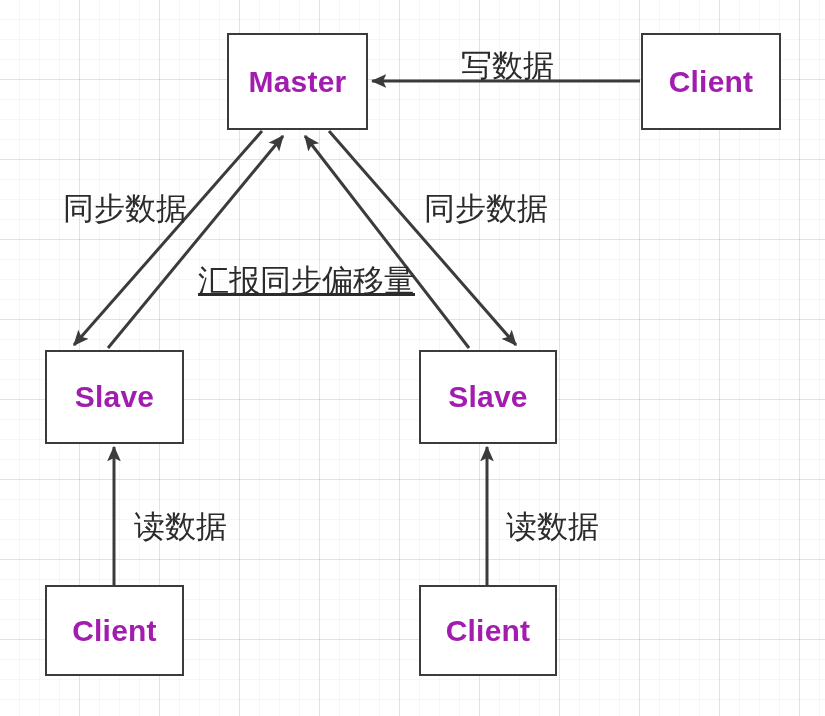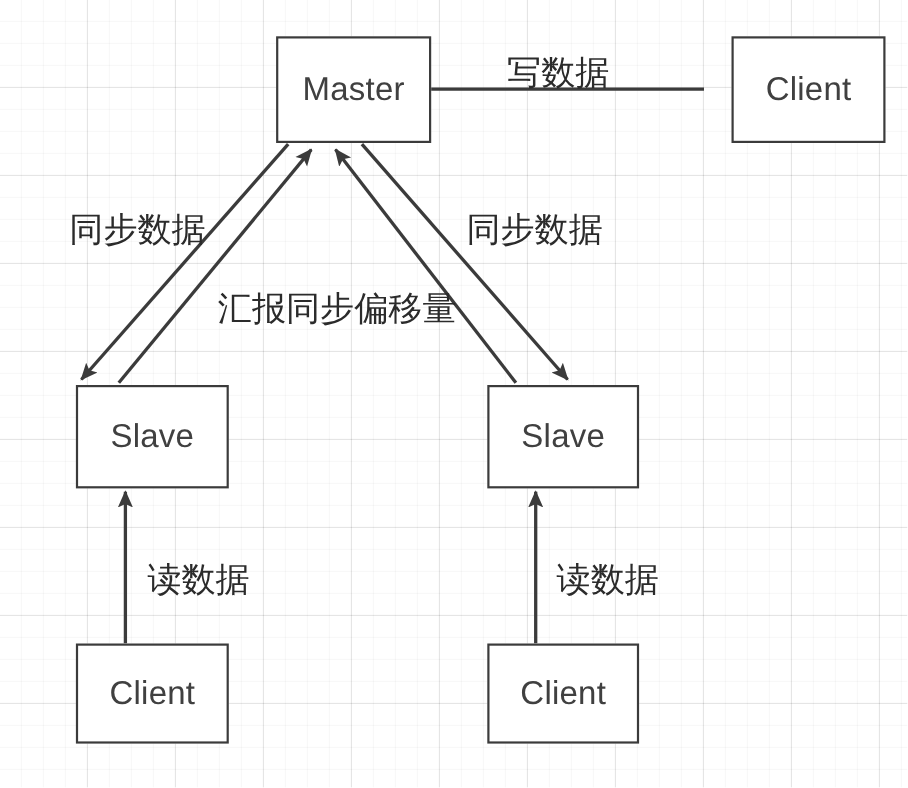--- a/index.html
+++ b/index.html
@@ -37,26 +37,25 @@
     pointer-events: none;
   }
   .node {
     position: absolute;
     box-sizing: border-box;
     background: #ffffff;
     border: 2px solid #3b3b3b;
     display: flex;
     align-items: center;
     justify-content: center;
-    color: #404040;
+    color: #a21caf;
     font-size: 30px;
-    font-weight: 400;
+    font-weight: 700;
     letter-spacing: 0.2px;
     line-height: 1;
-    margin-left: 24px;
   }
   .edge-label {
     position: absolute;
     color: #2b2b2b;
     font-size: 31px;
     line-height: 1;
     white-space: nowrap;
   }
 </style>
 </head>
@@ -109,19 +108,19 @@
   <div class="node" style="left:419px; top:585px; width:138px; height:91px;">
     <span>Client</span>
   </div>
 
   <div class="edge-label" style="left:461px; top:50px;">写数据</div>
 
   <div class="edge-label" style="left:63px; top:193px;">同步数据</div>
 
   <div class="edge-label" style="left:424px; top:193px;">同步数据</div>
 
-  <div class="edge-label" style="left:198px; top:265px;">汇报同步偏移量</div>
+  <div class="edge-label" style="left:198px; top:265px;text-decoration:underline;">汇报同步偏移量</div>
 
   <div class="edge-label" style="left:134px; top:511px;">读数据</div>
 
   <div class="edge-label" style="left:506px; top:511px;">读数据</div>
 
 </div>
 
 </body></html>

